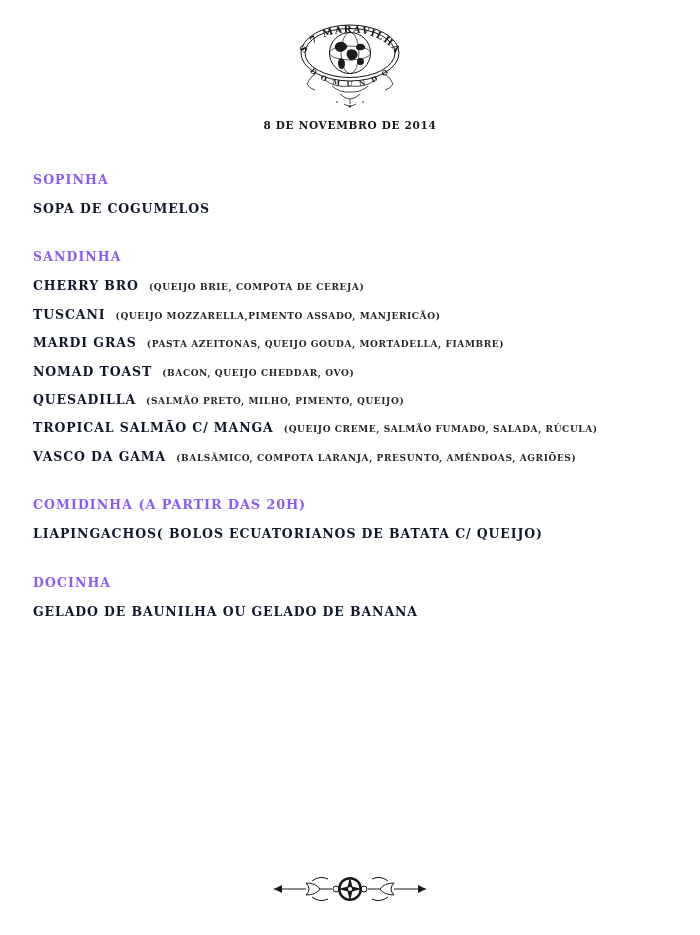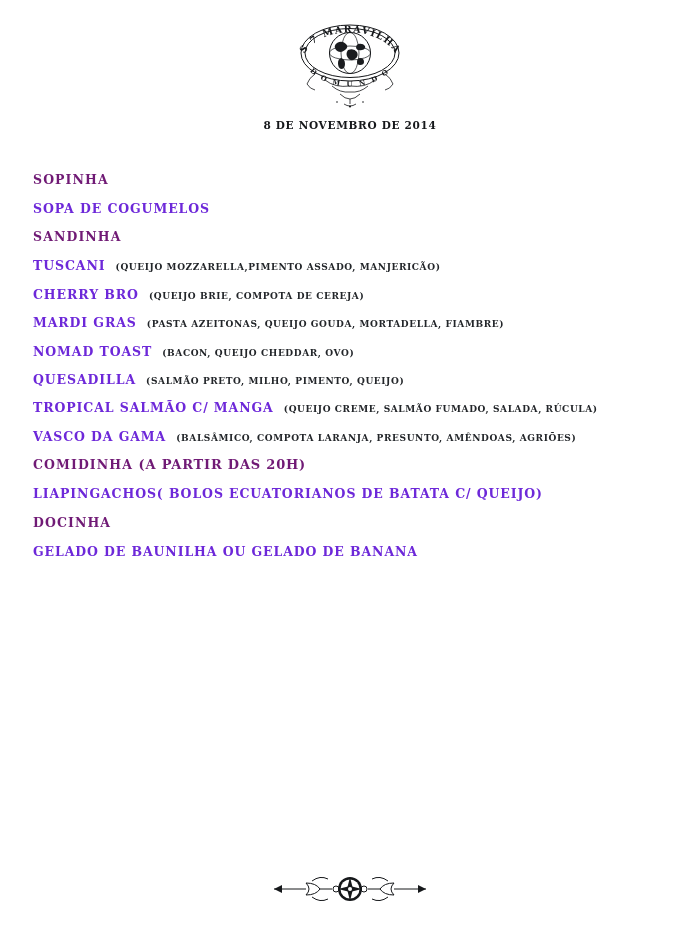--- a/index.html
+++ b/index.html
@@ -52,48 +52,48 @@
   }
 
   
   .content {
     position: absolute;
     top: 172px;
     left: 33px;
     width: 640px;
   }
   .section { margin-bottom: 0; }
-  .section + .section { margin-top: 12px; }
+  .section + .section { margin-top: 32px; }
 
   .section-title {
     font-family: "DejaVu Serif", serif;
     font-weight: bold;
     font-size: 12.5px;
     letter-spacing: 1.1px;
-    color: #701a75;
+    color: #8b5cf6;
     margin-bottom: 12px;
     white-space: nowrap;
   }
   .section-title .note {
     font-size: 13px;
     letter-spacing: 0.8px;
     font-weight: bold;
   }
 
   .item {
     margin-bottom: 10px;
     white-space: nowrap;
     line-height: 1.15;
   }
   .item-name {
     font-family: "DejaVu Serif", serif;
     font-weight: bold;
     font-size: 12.5px;
     letter-spacing: 0.9px;
-    color: #6d28d9;
+    color: #0f172a;
   }
   .item-desc {
     font-family: "DejaVu Serif", serif;
     font-weight: bold;
     font-size: 9px;
     letter-spacing: 0.6px;
     color: #23262a;
     margin-left: 5px;
   }
   .plain-item .item-name { letter-spacing: 0.9px; }
@@ -185,26 +185,26 @@
       <div class="item plain-item">
         <span class="item-name">SOPA DE COGUMELOS</span>
       </div>
     </div>
 
     <div class="section">
       <div class="section-title">
         <span>SANDINHA</span>
       </div>
       <div class="item">
+        <span class="item-name">CHERRY BRO</span>
+        <span class="item-desc">(QUEIJO BRIE, COMPOTA DE CEREJA)</span>
+      </div>
+      <div class="item">
         <span class="item-name">TUSCANI</span>
         <span class="item-desc">(QUEIJO MOZZARELLA,PIMENTO ASSADO, MANJERICÃO)</span>
-      </div>
-      <div class="item">
-        <span class="item-name">CHERRY BRO</span>
-        <span class="item-desc">(QUEIJO BRIE, COMPOTA DE CEREJA)</span>
       </div>
       <div class="item">
         <span class="item-name">MARDI GRAS</span>
         <span class="item-desc">(PASTA AZEITONAS, QUEIJO GOUDA, MORTADELLA, FIAMBRE)</span>
       </div>
       <div class="item">
         <span class="item-name">NOMAD TOAST</span>
         <span class="item-desc">(BACON, QUEIJO CHEDDAR, OVO)</span>
       </div>
       <div class="item">

